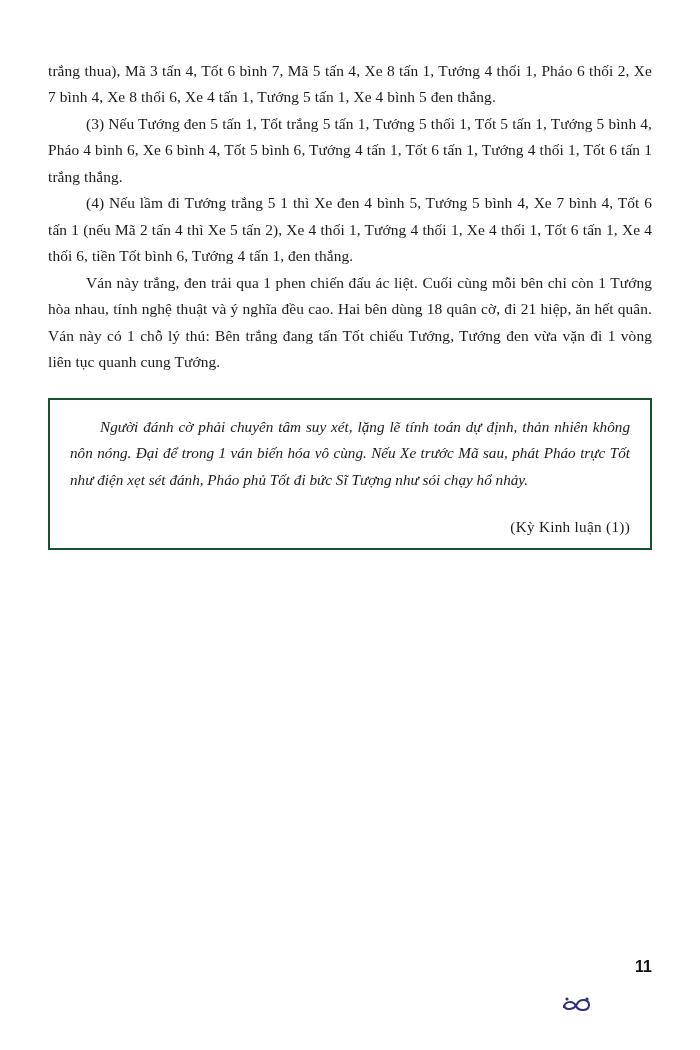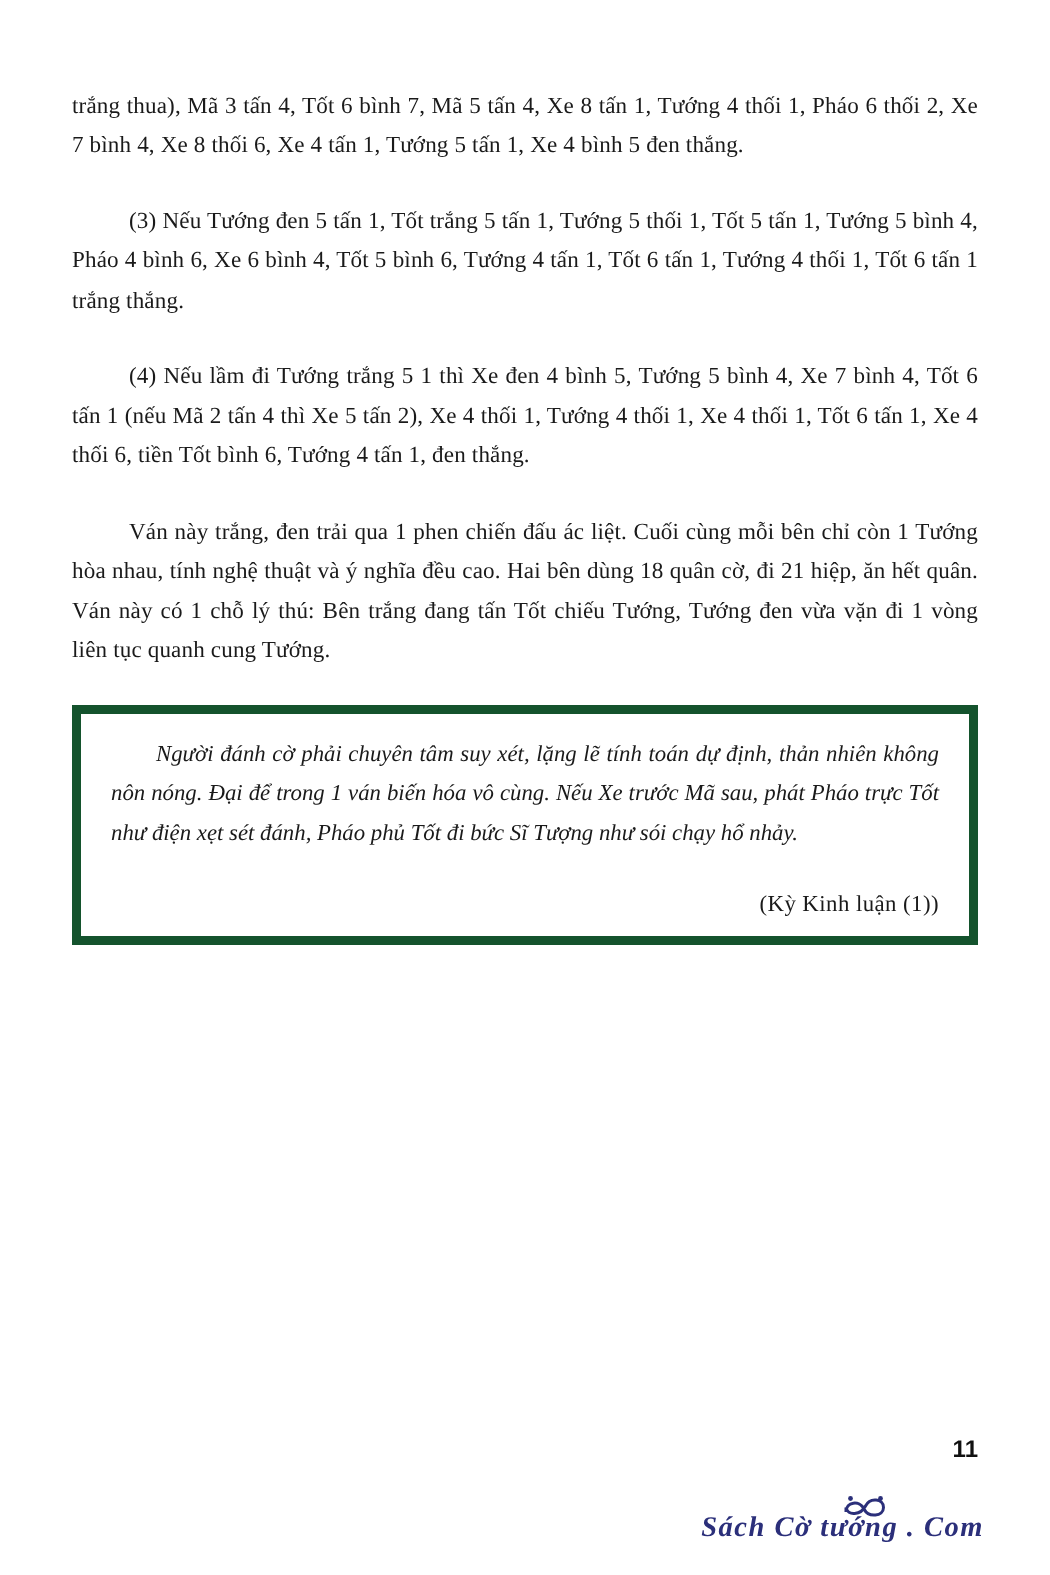--- a/index.html
+++ b/index.html
@@ -30,28 +30,28 @@
   }
   p.body-par {
     margin: 0 0 0 0;
     font-size: 15.4px;
     line-height: 1.72;
     text-align: justify;
     text-justify: inter-word;
     letter-spacing: 0.1px;
   }
   p.body-par + p.body-par {
-    margin-top: 24px;
+    margin-top: 0;
   }
   p.indented {
     text-indent: 38px;
   }
   .quote-box {
     margin-top: 22px;
-    border: 6px solid #14532d;
+    border: 2px solid #14532d;
     padding: 14px 20px 12px 20px;
     box-sizing: border-box;
   }
   .quote-box p {
     margin: 0;
     font-style: italic;
     font-size: 15.2px;
     line-height: 1.74;
     text-align: justify;
     text-indent: 30px;
@@ -122,16 +122,15 @@
   <div class="page-number">11</div>
 
   <div class="watermark">
     <span class="wm-mark">
       <svg width="34" height="24" viewBox="0 0 34 24">
         <path d="M4 14 C4 7, 13 6, 16 12 C19 18, 29 17, 29 11 C29 5, 20 4, 17 10 C14 16, 5 17, 4 11 Z" fill="none" stroke="#2b2f7a" stroke-width="2"></path>
         <circle cx="7" cy="5" r="1.6" fill="#2b2f7a"></circle>
         <circle cx="27" cy="5" r="1.6" fill="#2b2f7a"></circle>
       </svg>
     </span>
-    <span class="wm-text">Sách Cờ tướng . Com</span>
   </div>
 
 </div>
 
 </body></html>

